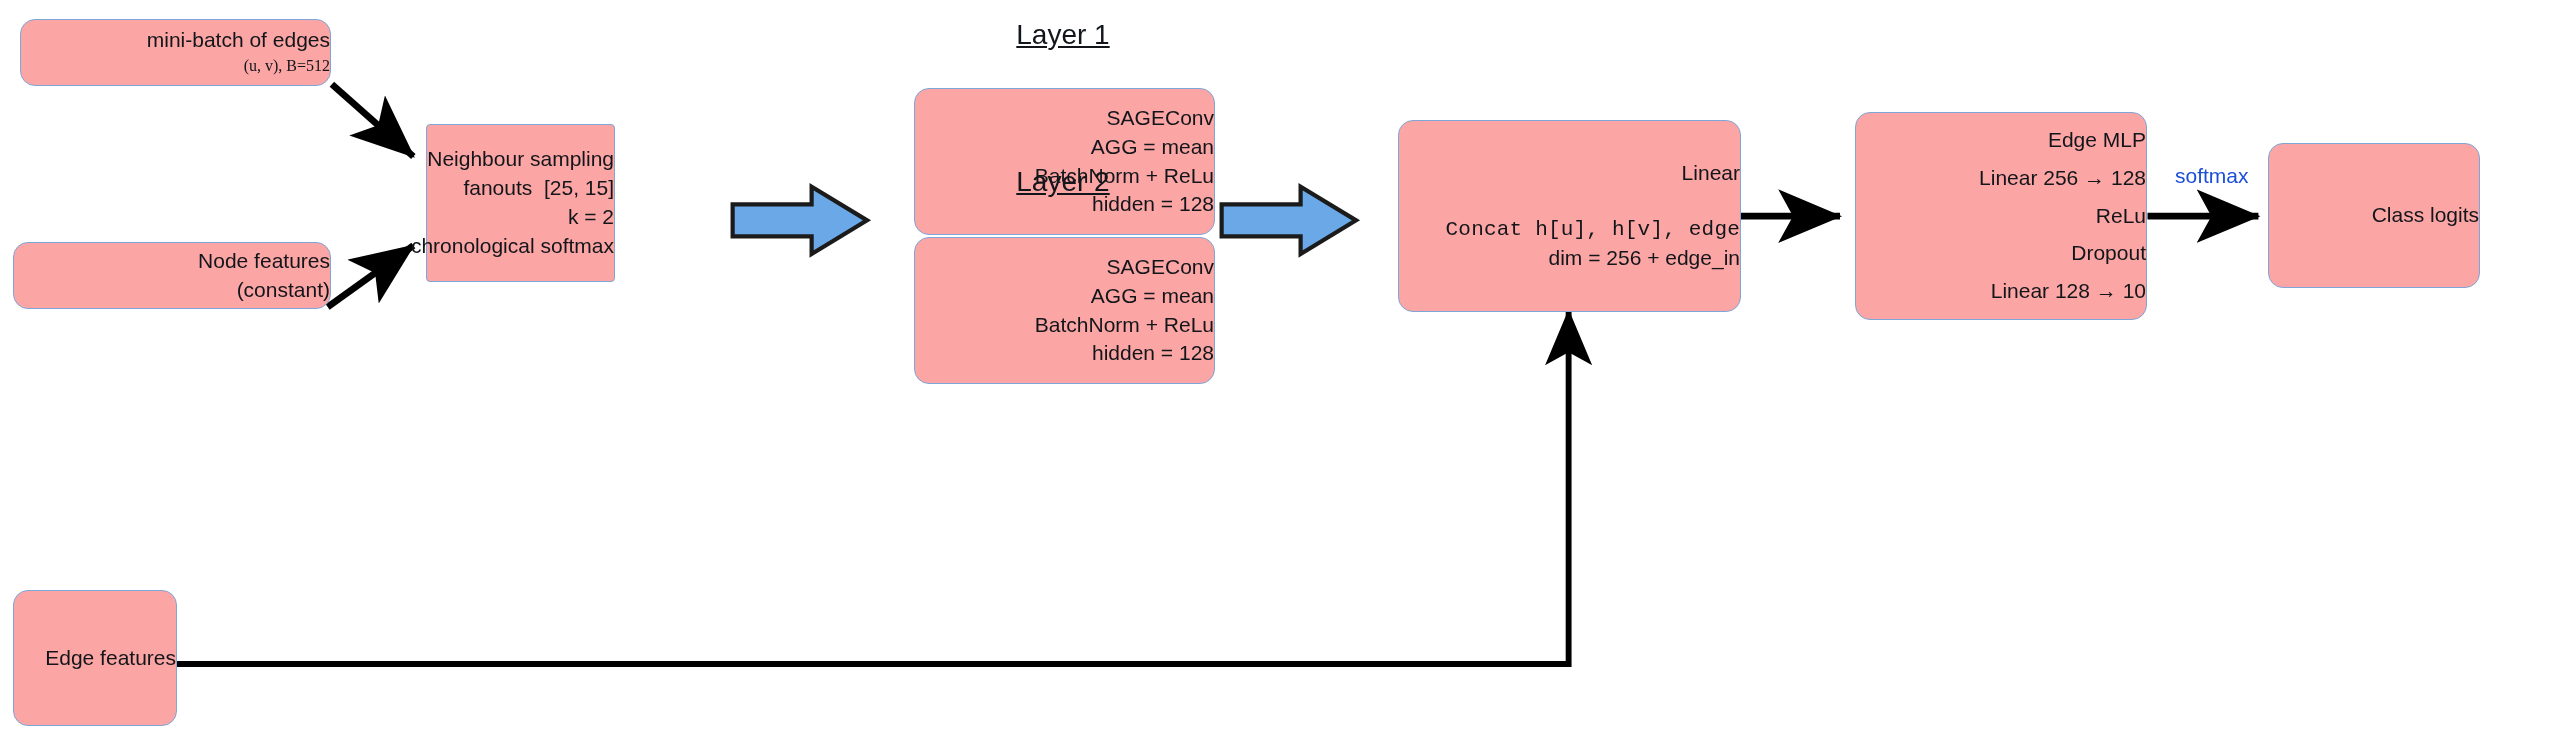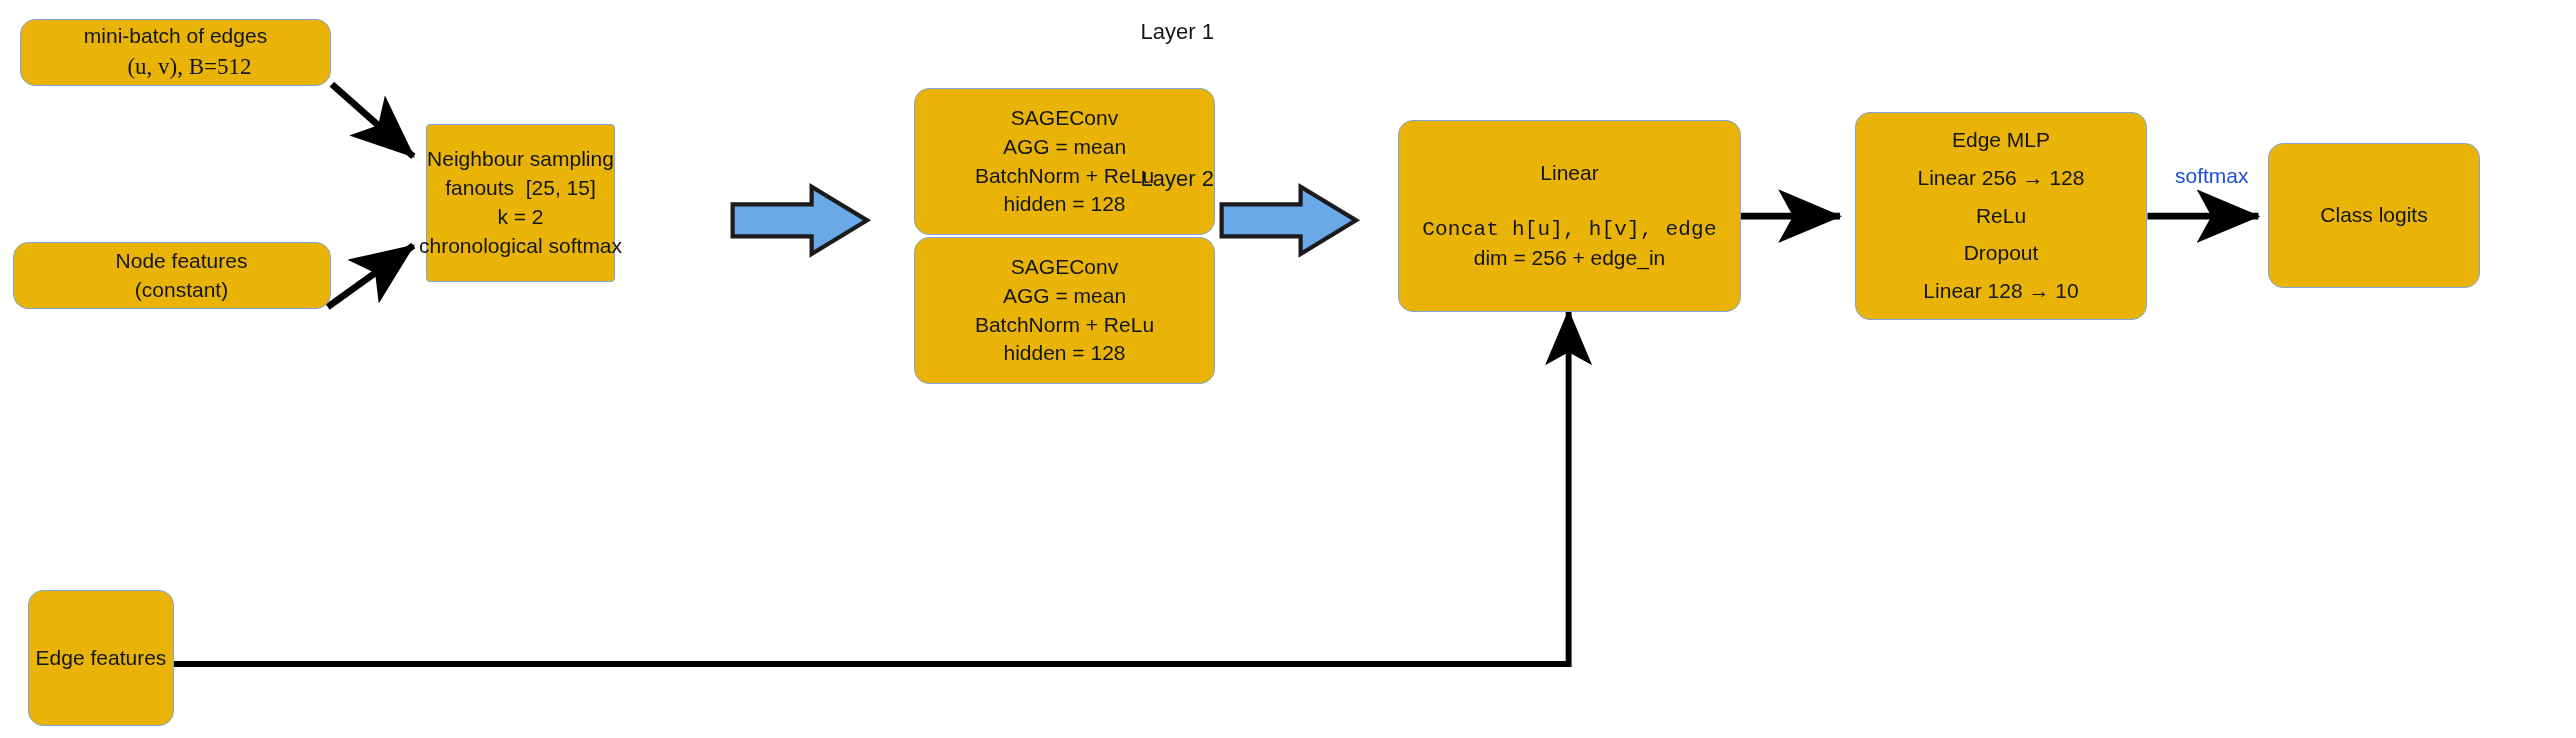--- a/index.html
+++ b/index.html
@@ -22,55 +22,56 @@
   svg.layer {
     position: absolute;
     top: 0;
     left: 0;
     width: 2576px;
     height: 739px;
   }
   .node-box {
     position: absolute;
     box-sizing: border-box;
-    background: #eab308;
+    background: #fca5a5;
     border: 1.7px solid #7ea6d9;
     border-radius: 15px;
     display: flex;
     flex-direction: column;
-    align-items: center;
+    align-items: flex-end;
     justify-content: center;
     color: #12161a;
     font-family: "Liberation Sans", sans-serif;
     font-size: 21px;
     line-height: 1.38;
     text-align: center;
   }
   .node-box .line {
     display: block;
     white-space: pre;
   }
   .mono {
     font-family: "Liberation Mono", monospace;
     font-size: 21px;
     letter-spacing: 0.2px;
     margin-top: 28px;
   }
   .serif {
     font-family: "Liberation Serif", serif;
-    font-size: 23px;
+    font-size: 16px;
     margin-left: 28px;
   }
   .caption {
     position: absolute;
     font-family: "Liberation Sans", sans-serif;
-    font-size: 22px;
+    font-size: 28px;
     color: #12161a;
-    text-align: right;
+    text-align: center;
     white-space: pre;
+    text-decoration: underline;
   }
   .edge-label {
     position: absolute;
     font-family: "Liberation Sans", sans-serif;
     font-size: 21px;
     color: #1d4ed8;
     white-space: pre;
   }
 </style>
 </head>
@@ -151,18 +152,18 @@
     <span class="line">Dropout</span>
     <span class="line">Linear 128 → 10</span>
   </div>
 
   <div class="edge-label" style="left:2175px; top:164px;">softmax</div>
 
   <div class="node-box" style="left:2268px; top:143px; width:212px; height:145px;">
     <span class="line">Class logits</span>
   </div>
 
-  <div class="node-box" style="left:28px; top:590px; width:146px; height:136px;">
+  <div class="node-box" style="left:13px; top:590px; width:164px; height:136px;">
     <span class="line">Edge features</span>
   </div>
 
 </div>
 
 
 </body></html>

